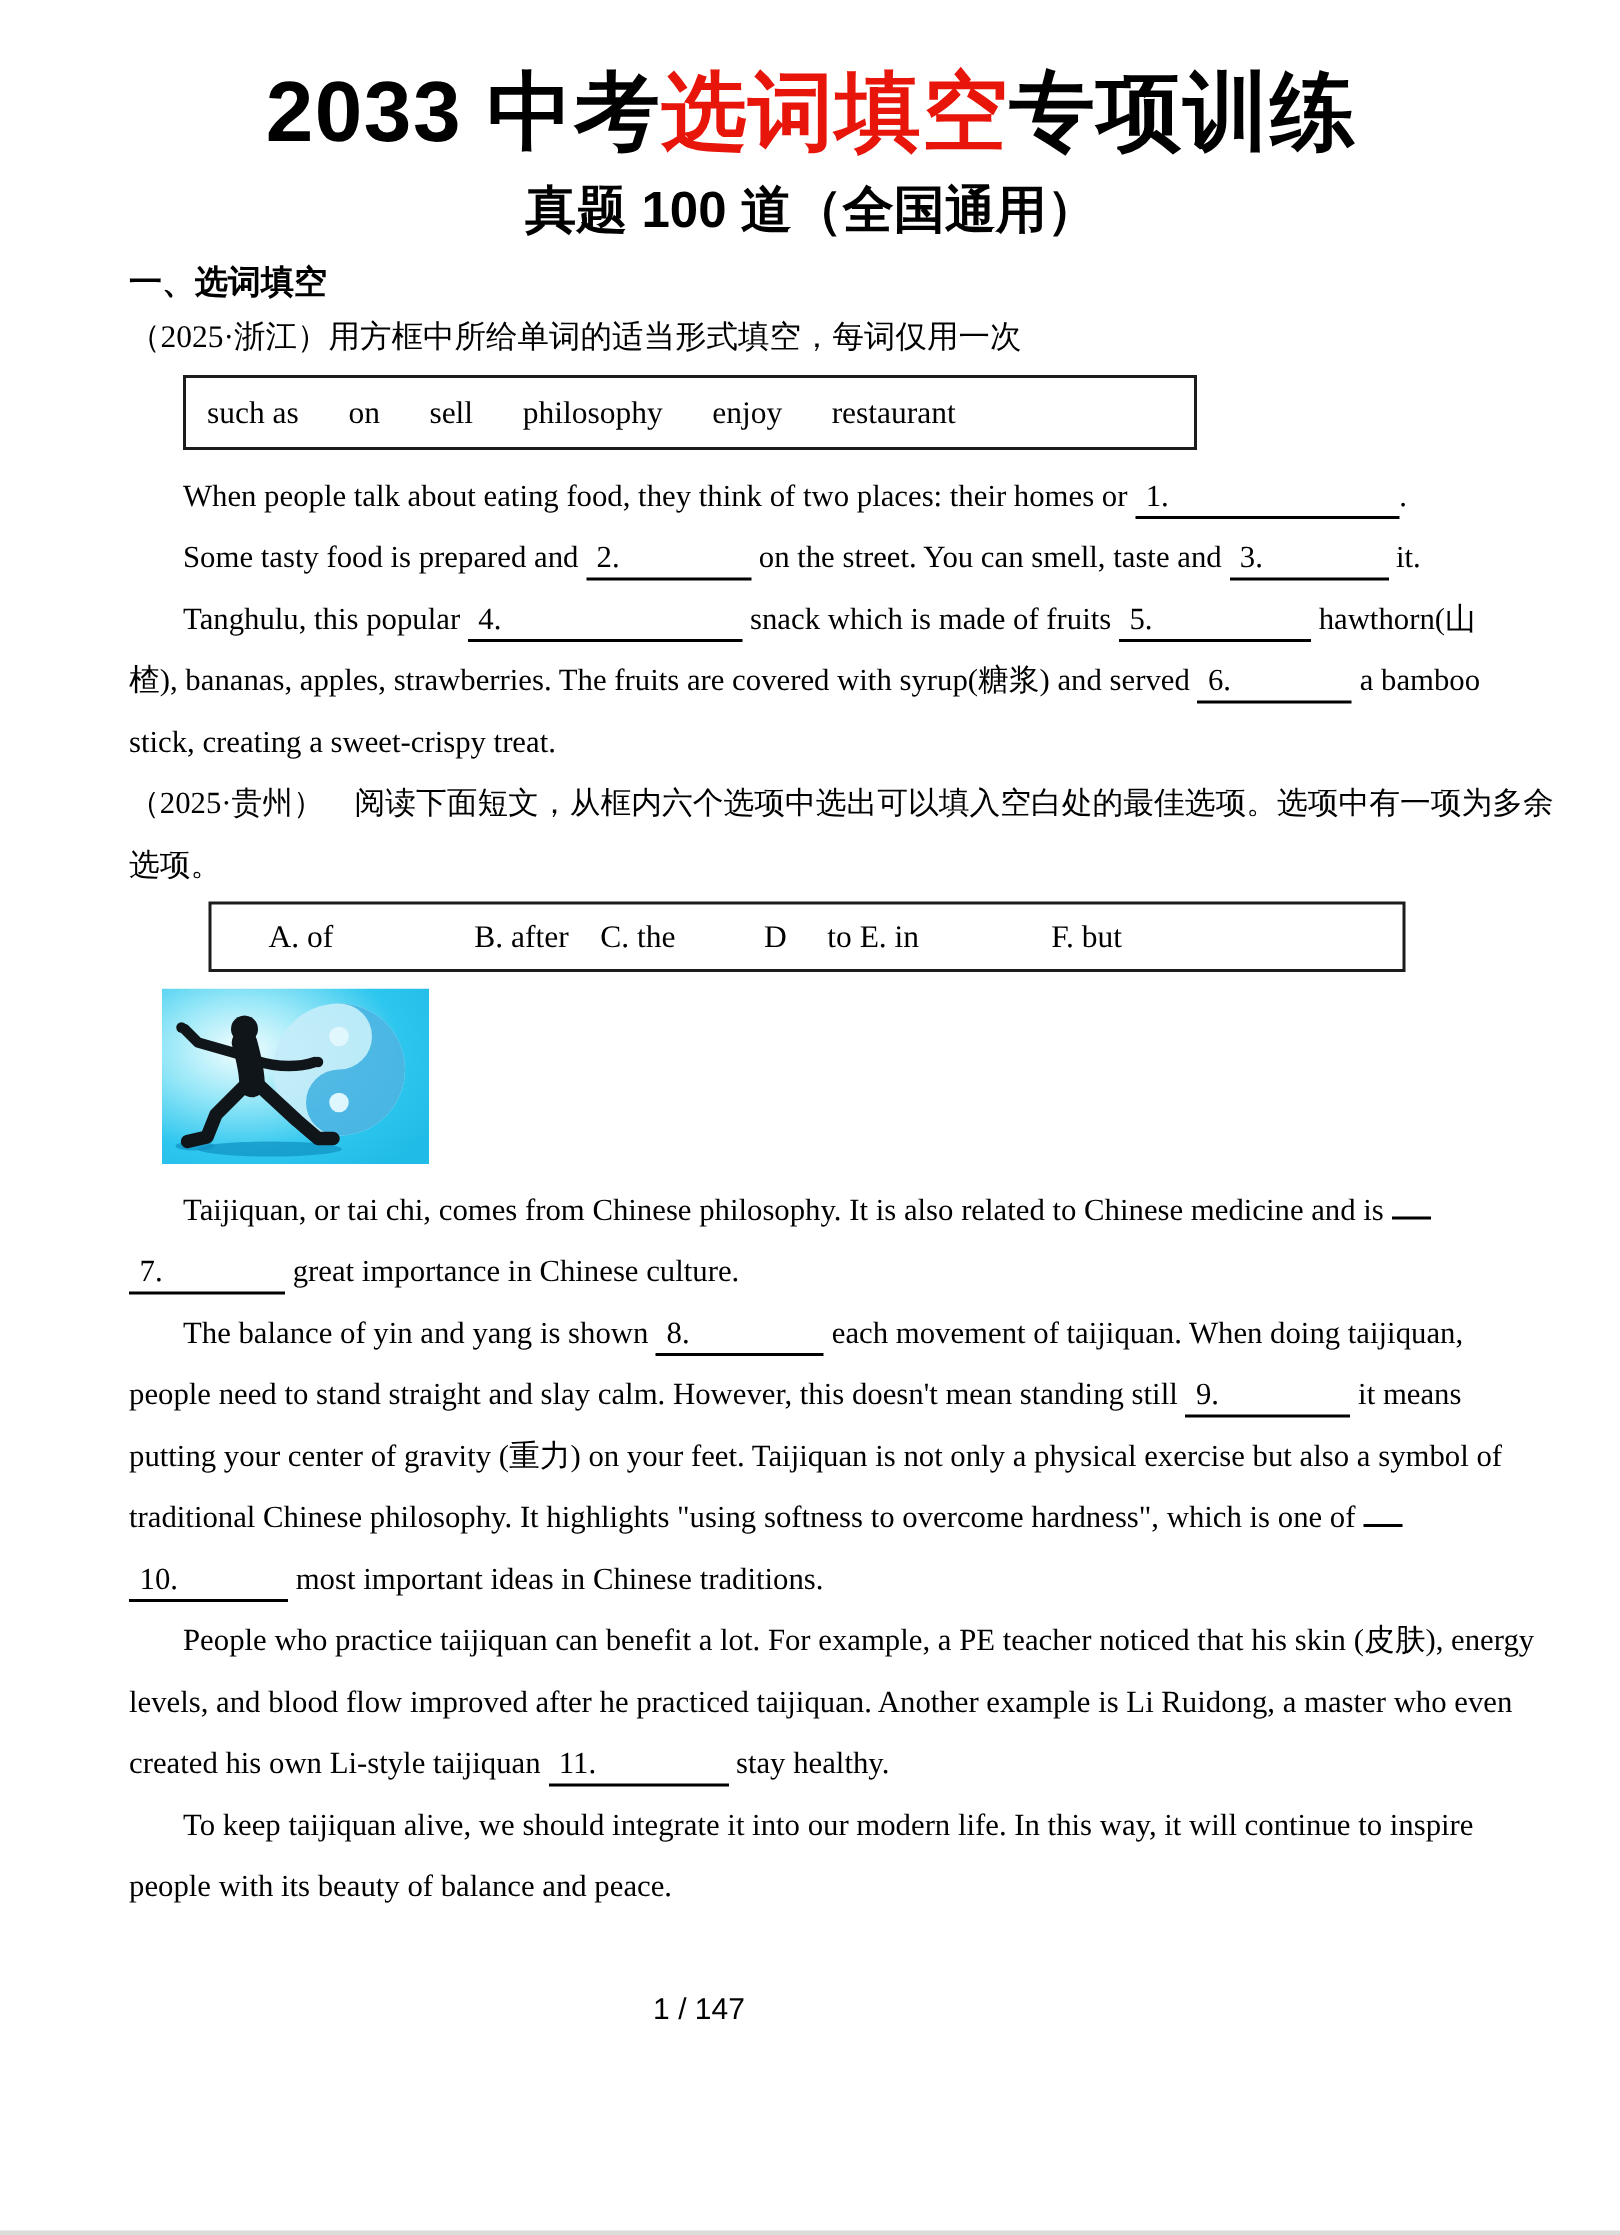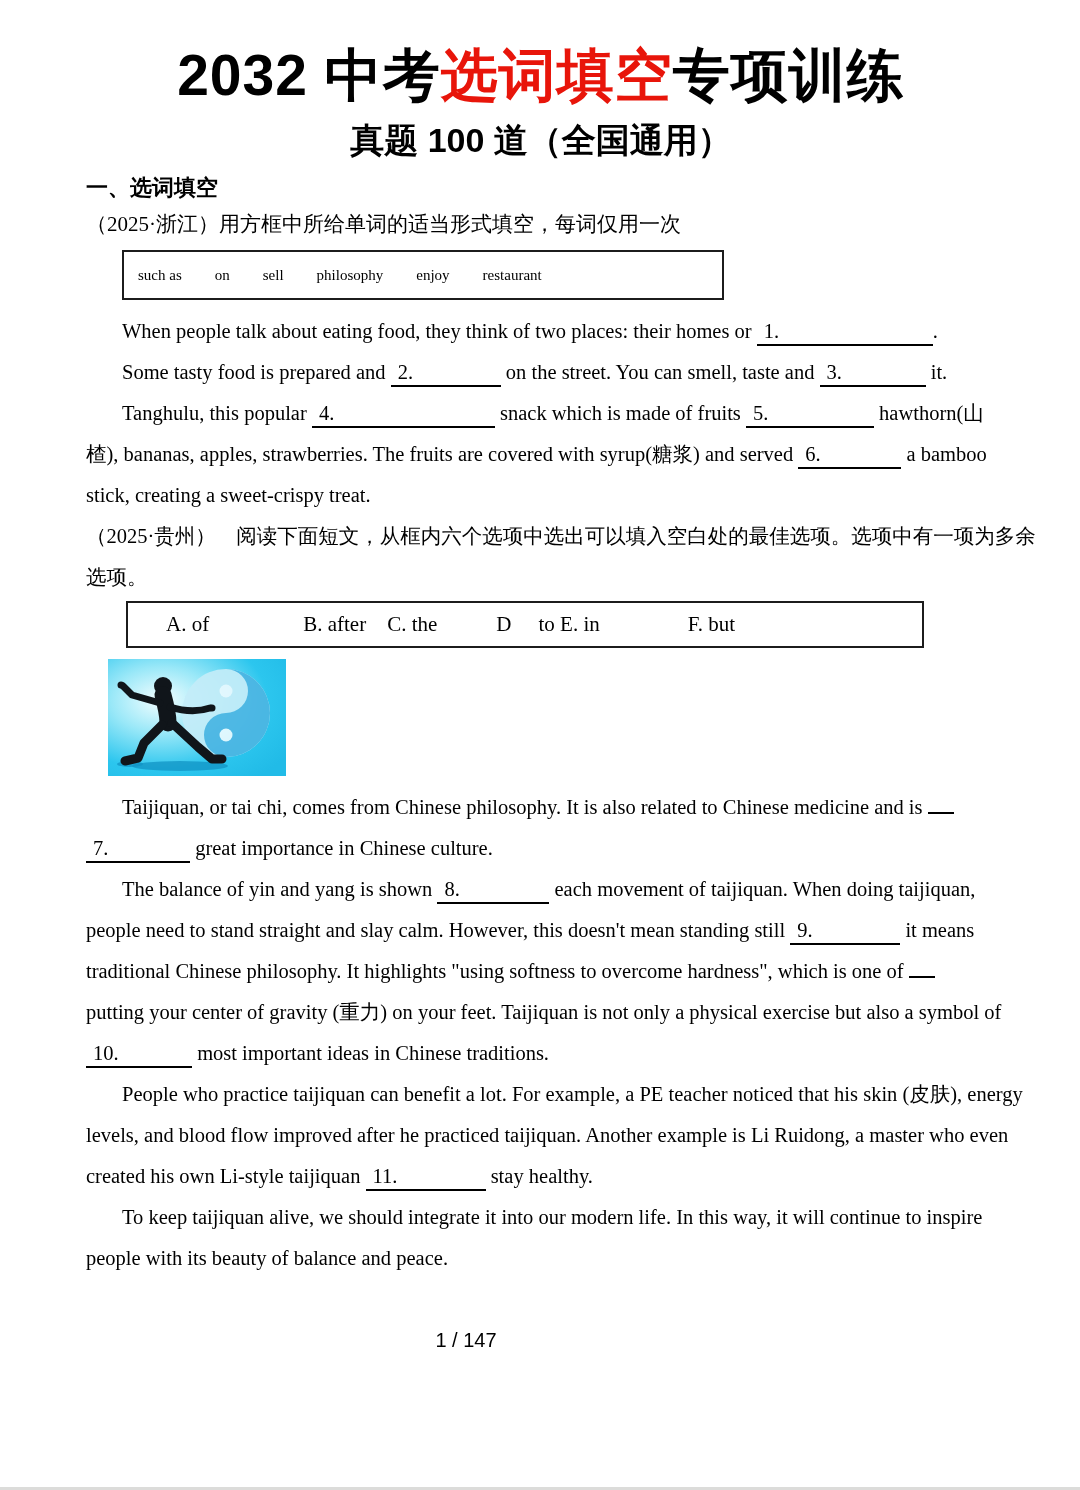--- a/index.html
+++ b/index.html
@@ -31,27 +31,27 @@
     font-family:"Liberation Sans","DejaVu Sans",sans-serif;
     font-weight:bold;font-size:34px;line-height:1.1;
   }
   .section-heading{
     font-family:"Liberation Sans","DejaVu Sans",sans-serif;
     font-weight:bold;font-size:22px;line-height:30px;margin:0 0 4px 0;
   }
   .instruction{font-size:21px;line-height:34px;margin:0 0 9px 0;white-space:nowrap;}
 
   .word-box{
-    margin-left:36px;width:602px;height:50px;
+    margin-left:36px;width:676px;height:50px;
     border:2px solid #1c1c1c;
     display:flex;align-items:center;gap:33px;
-    padding-left:14px;font-size:15px;text-align:right;
+    padding-left:14px;font-size:21px;text-align:right;
   }
   .option-box{
-    margin:3px 0 0 40px;width:798px;height:47px;
+    margin:3px 0 0 53px;width:798px;height:47px;
     border:2px solid #1c1c1c;
     display:flex;align-items:center;
     padding-left:0;font-size:21px;text-align:center;
   }
   .option-box .item:nth-child(1){margin-left:38px;}
   .option-box .item:nth-child(2){margin-left:94px;}
   .option-box .item:nth-child(3){margin-left:21px;}
   .option-box .item:nth-child(4){margin-left:59px;}
   .option-box .item:nth-child(5){margin-left:27px;}
   .option-box .item:nth-child(6){margin-left:88px;}
@@ -77,21 +77,21 @@
   }
   .bottom-strip{
     position:absolute;left:0;right:0;bottom:0;height:3px;background:#dcdcda;
   }
 </style>
 </head>
 <body>
 
 <div class="page">
 
-  <h1 class="title"><span>2032 中考</span><span class="red">选词填空</span><span>专项训练</span></h1>
+  <h1 class="title"><span>2033 中考</span><span class="red">选词填空</span><span>专项训练</span></h1>
 
   <h2 class="subtitle">真题 100 道（全国通用）</h2>
 
   <div class="section-heading">一、选词填空</div>
 
   <div class="instruction">（2025·浙江）用方框中所给单词的适当形式填空，每词仅用一次</div>
 
   <div class="word-box">
       <span class="item">such as</span>
       <span class="item">on</span>
@@ -155,22 +155,22 @@
         <path d="M64 64 L90 88 L104 100 L114 100" stroke-width="9"></path>
       </g>
     </svg>
   </div>
 
   <div class="body-block">
       <div class="line indent">Taijiquan, or tai chi, comes from Chinese philosophy. It is also related to Chinese medicine and is <span class="blank" style="min-width: 26px;"></span></div>
       <div class="line"><span class="blank" style="min-width: 104px;">7.</span> great importance in Chinese culture.</div>
       <div class="line indent">The balance of yin and yang is shown <span class="blank" style="min-width: 112px;">8.</span> each movement of taijiquan. When doing taijiquan,</div>
       <div class="line">people need to stand straight and slay calm. However, this doesn't mean standing still <span class="blank" style="min-width: 110px;">9.</span> it means</div>
+      <div class="line">putting your center of gravity (重力) on your feet. Taijiquan is not only a physical exercise but also a symbol of</div>
       <div class="line">traditional Chinese philosophy. It highlights "using softness to overcome hardness", which is one of <span class="blank" style="min-width: 26px;"></span></div>
-      <div class="line">putting your center of gravity (重力) on your feet. Taijiquan is not only a physical exercise but also a symbol of</div>
       <div class="line"><span class="blank" style="min-width: 106px;">10.</span> most important ideas in Chinese traditions.</div>
       <div class="line indent">People who practice taijiquan can benefit a lot. For example, a PE teacher noticed that his skin (皮肤), energy</div>
       <div class="line">levels, and blood flow improved after he practiced taijiquan. Another example is Li Ruidong, a master who even</div>
       <div class="line">created his own Li-style taijiquan <span class="blank" style="min-width: 120px;">11.</span> stay healthy.</div>
       <div class="line indent">To keep taijiquan alive, we should integrate it into our modern life. In this way, it will continue to inspire</div>
       <div class="line">people with its beauty of balance and peace.</div>
     </div>
 
 
   <div class="footer">1 / 147</div>

